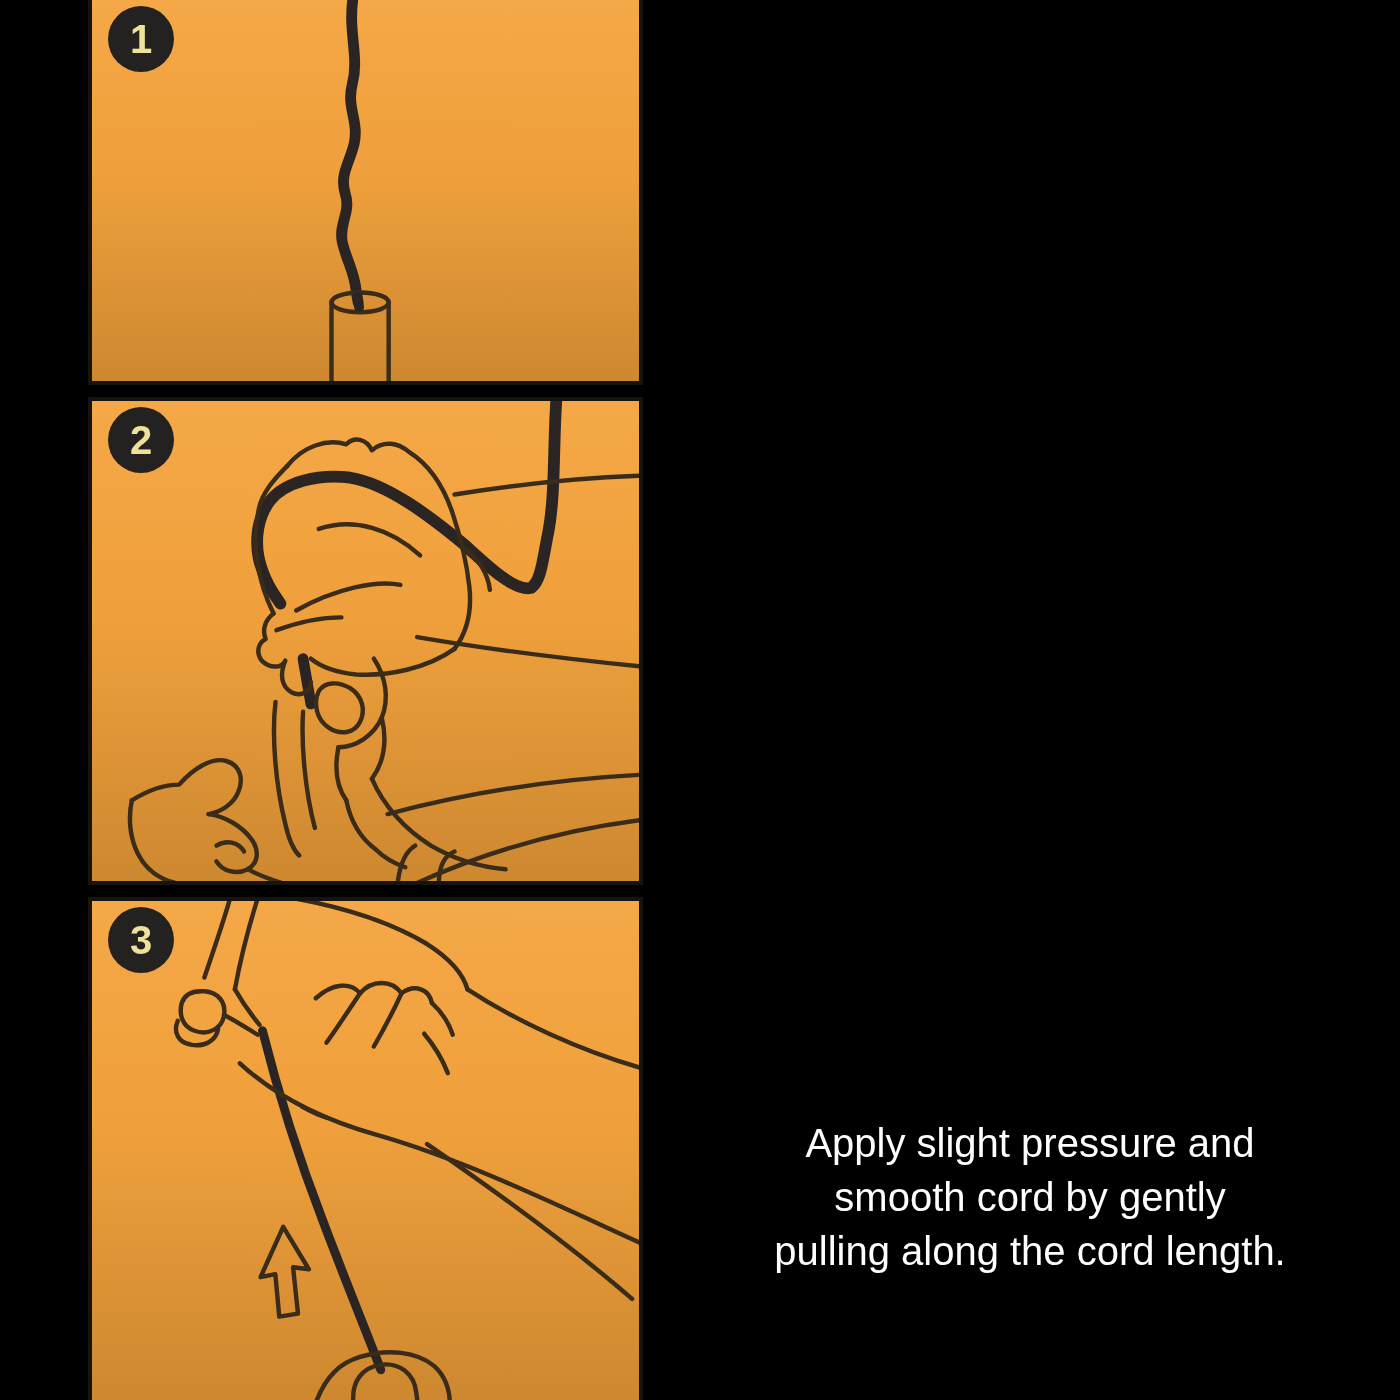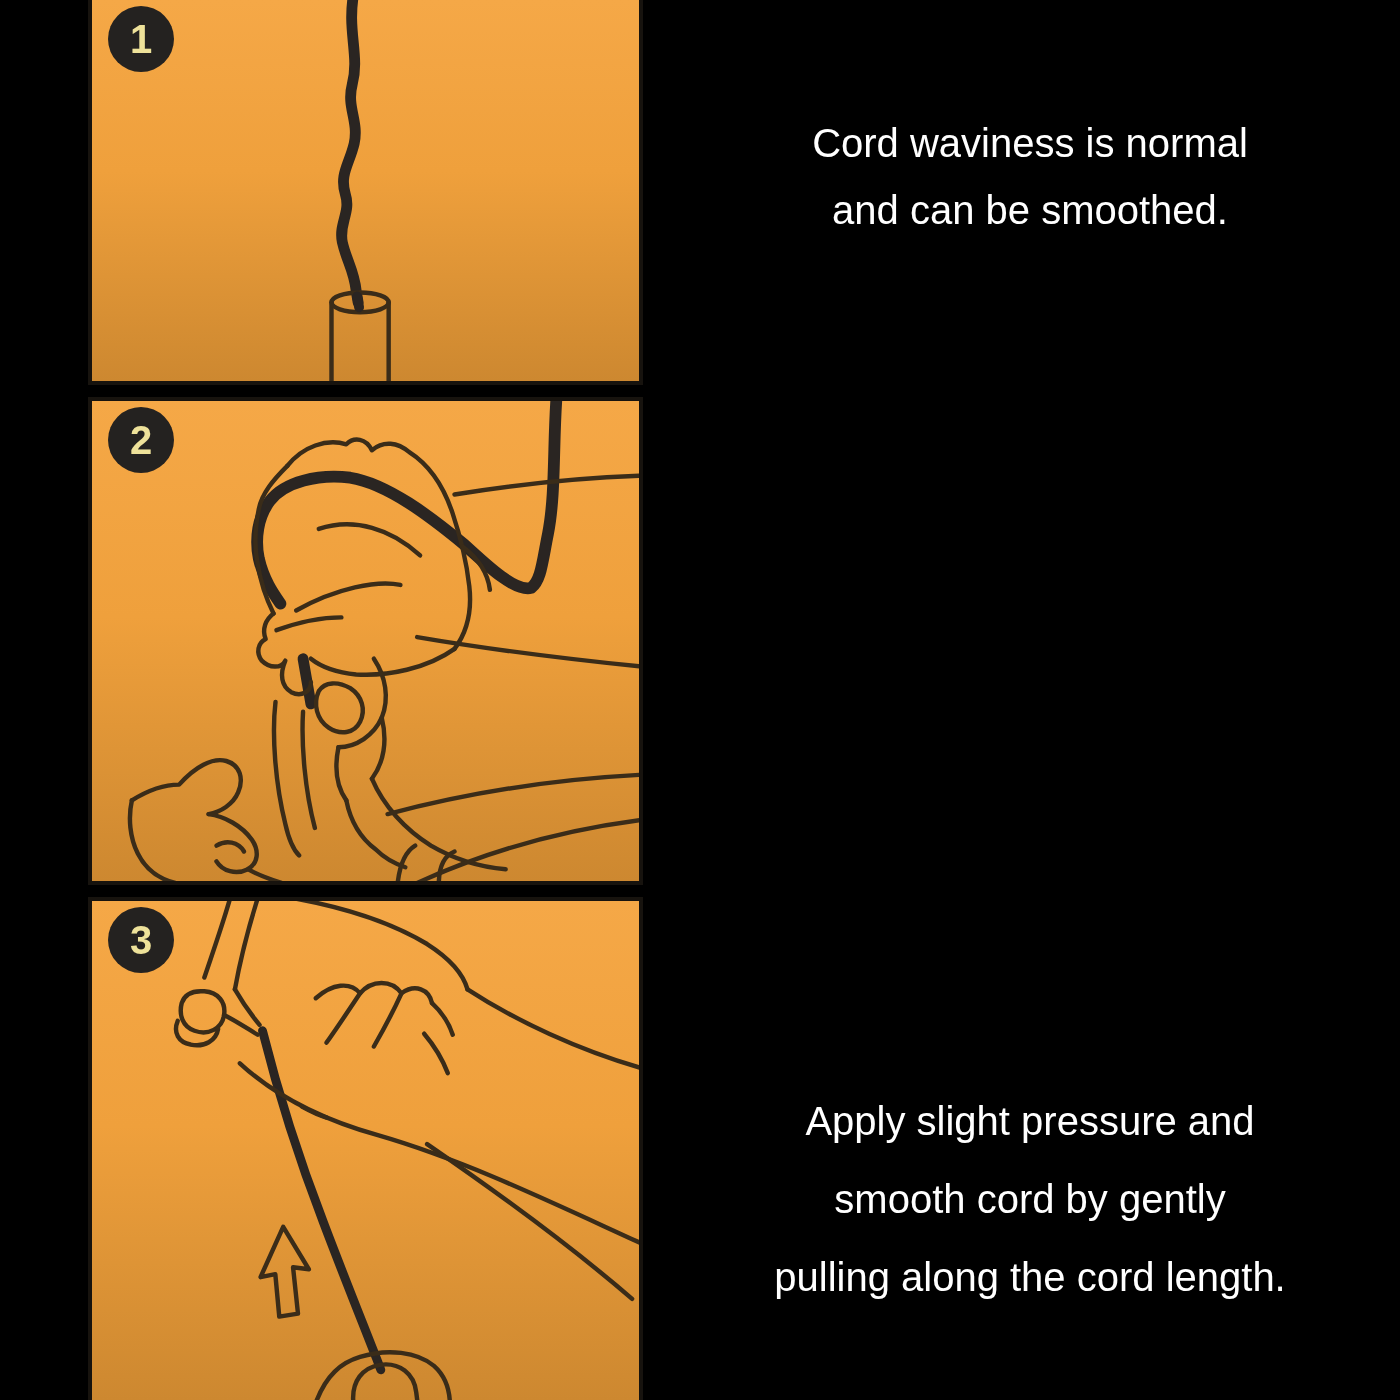--- a/index.html
+++ b/index.html
@@ -13,21 +13,21 @@
   .panel-2{top:397px;height:488px;}
   .panel-3{top:897px;height:503px;border-bottom:none;}
   .panel svg{position:absolute;left:0;top:0;width:100%;height:100%;display:block;}
   .badge{position:absolute;left:16px;top:6px;width:66px;height:66px;border-radius:50%;
          background:#242220;color:#eee29a;display:flex;align-items:center;justify-content:center;
          font-size:40px;font-weight:bold;}
   .caption{position:absolute;left:710px;width:640px;text-align:center;color:#ffffff;
            font-size:40px;white-space:pre-line;}
   .caption-1{top:110px;line-height:67px;}
   .caption-2{top:474px;line-height:54px;}
-  .caption-3{top:1082px;line-height:78px;}
+  .caption-3{top:1116px;line-height:54px;}
   .line{fill:none;stroke:#3a2c19;stroke-width:4.5;stroke-linecap:round;stroke-linejoin:round;}
   .cord{fill:none;stroke:#2a2522;stroke-linecap:round;stroke-linejoin:round;}
 </style>
 </head>
 <body>
 
 <div class="stage">
 
   <section class="panel panel-1">
     <svg viewBox="0 0 555 385">
@@ -128,19 +128,17 @@
 
       <path class="line" stroke-width="4" d="M190,420 L186,377 L171,380 L194,329 L220,372 L204,370 L209,417 Z"></path>
 
       <path class="line" d="M228,505 C238,480 252,467 272,461 C300,452 330,456 347,470
            C357,479 362,490 363,505"></path>
       <path class="line" d="M265,505 C264,486 274,472 292,469 C312,466 327,478 329,497 L330,505"></path>
     </svg>
     <div class="badge">3</div>
   </section>
 
-  <div class="caption caption-1">Cord waviness is normal
-and can be smoothed.</div>
   <div class="caption caption-3">Apply slight pressure and
 smooth cord by gently
 pulling along the cord length.</div>
 
 </div>
 
 </body></html>

